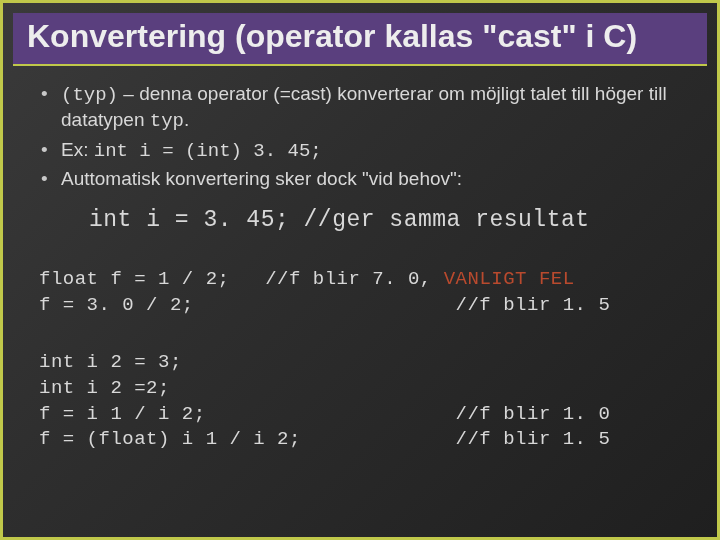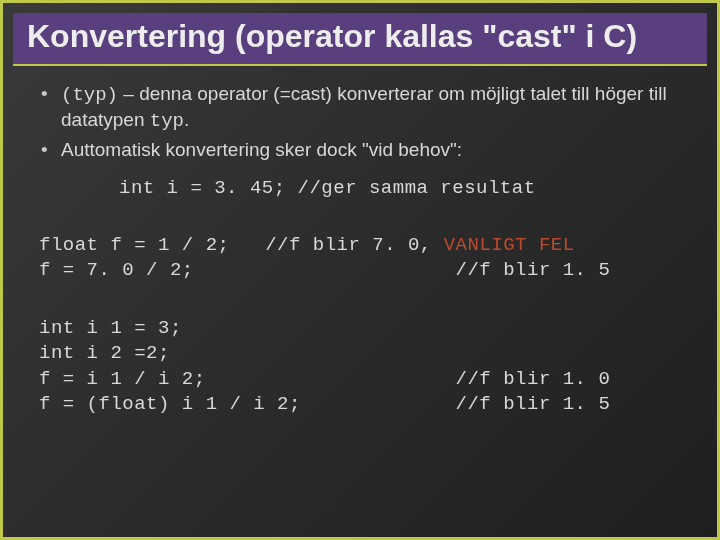--- a/index.html
+++ b/index.html
@@ -60,54 +60,57 @@
   .f-red { color: #b94a2e; }
   .codeblk {
     font-family: "Courier New", Courier, monospace;
     white-space: pre;
     font-size: 19px;
     line-height: 1.35;
     margin-top: 6px;
     letter-spacing: 0.5px;
   }
   .indent-line {
-    margin-left: 80px;
+    margin-left: 50px;
     font-family: "Courier New", Courier, monospace;
-    font-size: 19px;
+    font-size: 23px;
     white-space: pre;
     letter-spacing: 0.5px;
   }
 </style>
 </head>
 <body>
 
 <div class="slide">
 
   <div class="title-band">
     <h1>Konvertering (operator kallas "cast" i C)</h1>
   </div>
 
   <div class="body">
 
     <ul class="bullets">
       <li>
         <span class="mono">(typ)</span><span> – denna operator (=cast) konverterar om möjligt talet till höger till datatypen </span><span class="mono">typ</span><span>.</span>
       </li>
       <li>
+        <span>  Ex: </span><span class="mono">int i = (int) 3. 45;</span>
+      </li>
+      <li>
         <span>Auttomatisk konvertering sker dock "vid behov":</span>
       </li>
     </ul>
     <div class="indent-line">int i = 3. 45; //ger samma resultat</div>
 
     <div class="codeblk">
 <span>float f = 1 / 2;   </span><span>//f blir 7. 0, </span><span class="f-red">VANLIGT FEL</span>
-<span>f = 7. 0 / 2;                      //f blir 1. 5</span>
+<span>f = 3. 0 / 2;                      //f blir 1. 5</span>
 </div>
 
     <div class="codeblk">
-<span>int i 1 = 3;</span>
+<span>int i 2 = 3;</span>
 <span>int i 2 =2;</span>
 <span>f = i 1 / i 2;                     //f blir 1. 0</span>
 <span>f = (float) i 1 / i 2;             //f blir 1. 5</span>
 </div>
 
   </div>
 </div>
 
 </body></html>

